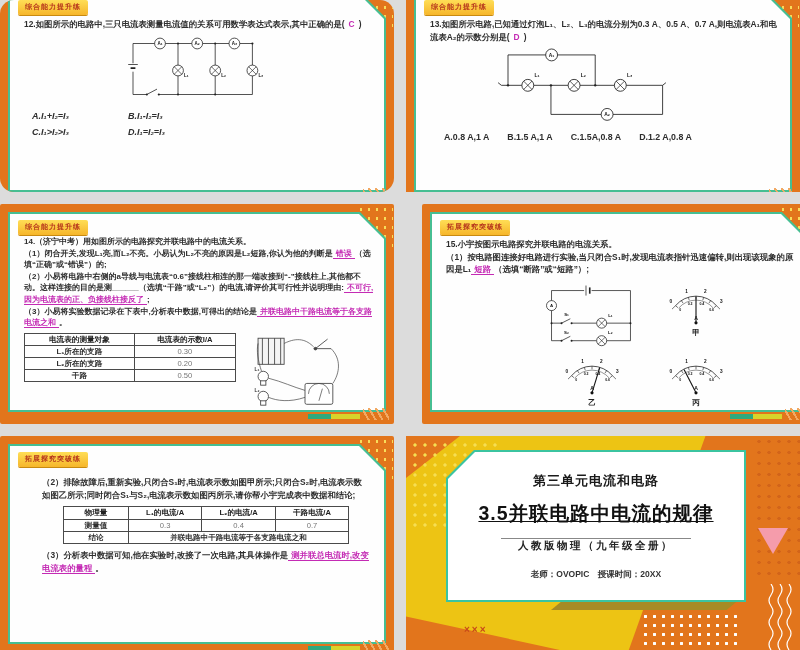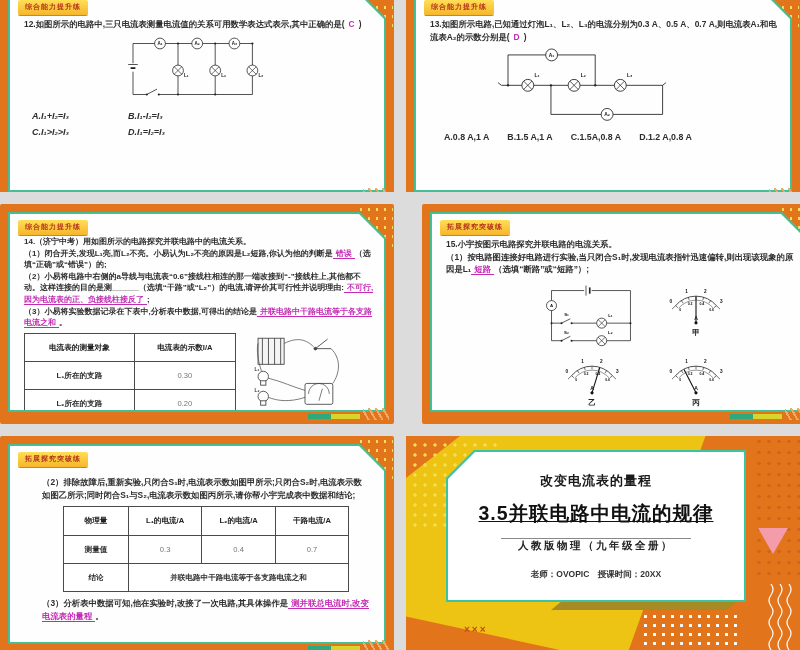--- a/index.html
+++ b/index.html
@@ -1,19 +1,19 @@
 <!DOCTYPE html>
 <html><head>
 <meta charset="utf-8">
 <style>
   html,body{margin:0;padding:0;}
   .canvas{position:relative;width:800px;height:650px;background:#DCDCDC;overflow:hidden;
           font-family:"Liberation Sans","DejaVu Sans",sans-serif;}
   .cell{position:absolute;overflow:hidden;}
-  #cell-12{left:0;top:0;width:394px;height:192px;}
+  #cell-12{left:0;top:0;width:394px;height:192px;border-radius:14px;}
   #cell-13{left:406px;top:0;width:394px;height:192px;}
   #cell-14{left:0;top:204px;width:394px;height:220px;}
   #cell-15{left:422px;top:204px;width:394px;height:220px;}
   #cell-15b{left:0;top:436px;width:394px;height:220px;}
   #cell-title{left:406px;top:436px;width:394px;height:220px;}
   .slide{position:absolute;left:0;top:0;width:394px;height:220px;background:#E2751C;border-radius:2px;}
   .slide.cut-top{top:-16px;}
   
   .tr-dots{position:absolute;top:1px;right:1px;width:36px;height:42px;z-index:1;
            background-image:radial-gradient(#F8DC5A 1.2px,transparent 1.4px);background-size:8px 9px;}
@@ -34,21 +34,21 @@
   .ans{color:#C42BB4;border-bottom:1px solid #C42BB4;padding:0 3px;}
   .ansletter{color:#C42BB4;font-weight:700;padding:0 4px;}
   .opts12{display:grid;grid-template-columns:96px 120px;row-gap:3px;margin:6px 0 0 8px;
         font-size:9px;font-style:italic;}
   .opts13{display:flex;gap:18px;margin:10px 0 0 14px;font-size:8.8px;}
   .svgblock{display:block;}
   .c12{margin:3px 0 0 100px;}
   .c13{margin:4px 0 0 66px;}
   table.ans-table{border-collapse:collapse;background:#fff;}
   table.ans-table th,table.ans-table td{border:1px solid #4a4a4a;text-align:center;
-        font-size:7.6px;padding:8px 4px;}
+        font-size:7.6px;padding:0 4px;}
   table.ans-table th{font-weight:700;color:#222;}
   td.val{color:#757575;font-weight:400;}
   .row14{display:flex;align-items:flex-start;gap:10px;margin-top:4px;}
   .diagrams15{position:relative;height:120px;margin-top:2px;}
   .g-dial{position:absolute;width:84px;text-align:center;}
   .g-name{font-size:7.5px;font-weight:700;color:#222;margin-top:-2px;}
   .tbl15b{margin:5px auto 5px auto;}
   
   .t-slide{background:#EDC414;}
   .t-right{position:absolute;inset:0;background:#E2751C;z-index:1;
@@ -464,21 +464,21 @@
       <div class="t-pink-tri"></div>
       <svg class="t-waves" width="36" height="66" viewBox="0 0 36 66">
         <g stroke="#FFFFFF" stroke-width="1.2" fill="none">
           <path d="M8 0 q4 5.5 0 11 q-4 5.5 0 11 q4 5.5 0 11 q-4 5.5 0 11 q4 5.5 0 11 q-4 5.5 0 11"></path>
           <path d="M17 0 q4 5.5 0 11 q-4 5.5 0 11 q4 5.5 0 11 q-4 5.5 0 11 q4 5.5 0 11 q-4 5.5 0 11"></path>
           <path d="M26 0 q4 5.5 0 11 q-4 5.5 0 11 q4 5.5 0 11 q-4 5.5 0 11 q4 5.5 0 11 q-4 5.5 0 11"></path>
         </g>
       </svg>
       <div class="t-card">
         <div class="t-card-in">
-          <div class="t-unit">改变电流表的量程</div>
+          <div class="t-unit">第三单元电流和电路</div>
           <div class="t-title">3.5并联电路中电流的规律</div>
           <div class="t-divider"></div>
           <div class="t-sub">人教版物理（九年级全册）</div>
           <div class="t-teacher">老师：OVOPIC　授课时间：20XX</div>
         </div>
       </div>
     </div>
   </div>
 
 </div>

